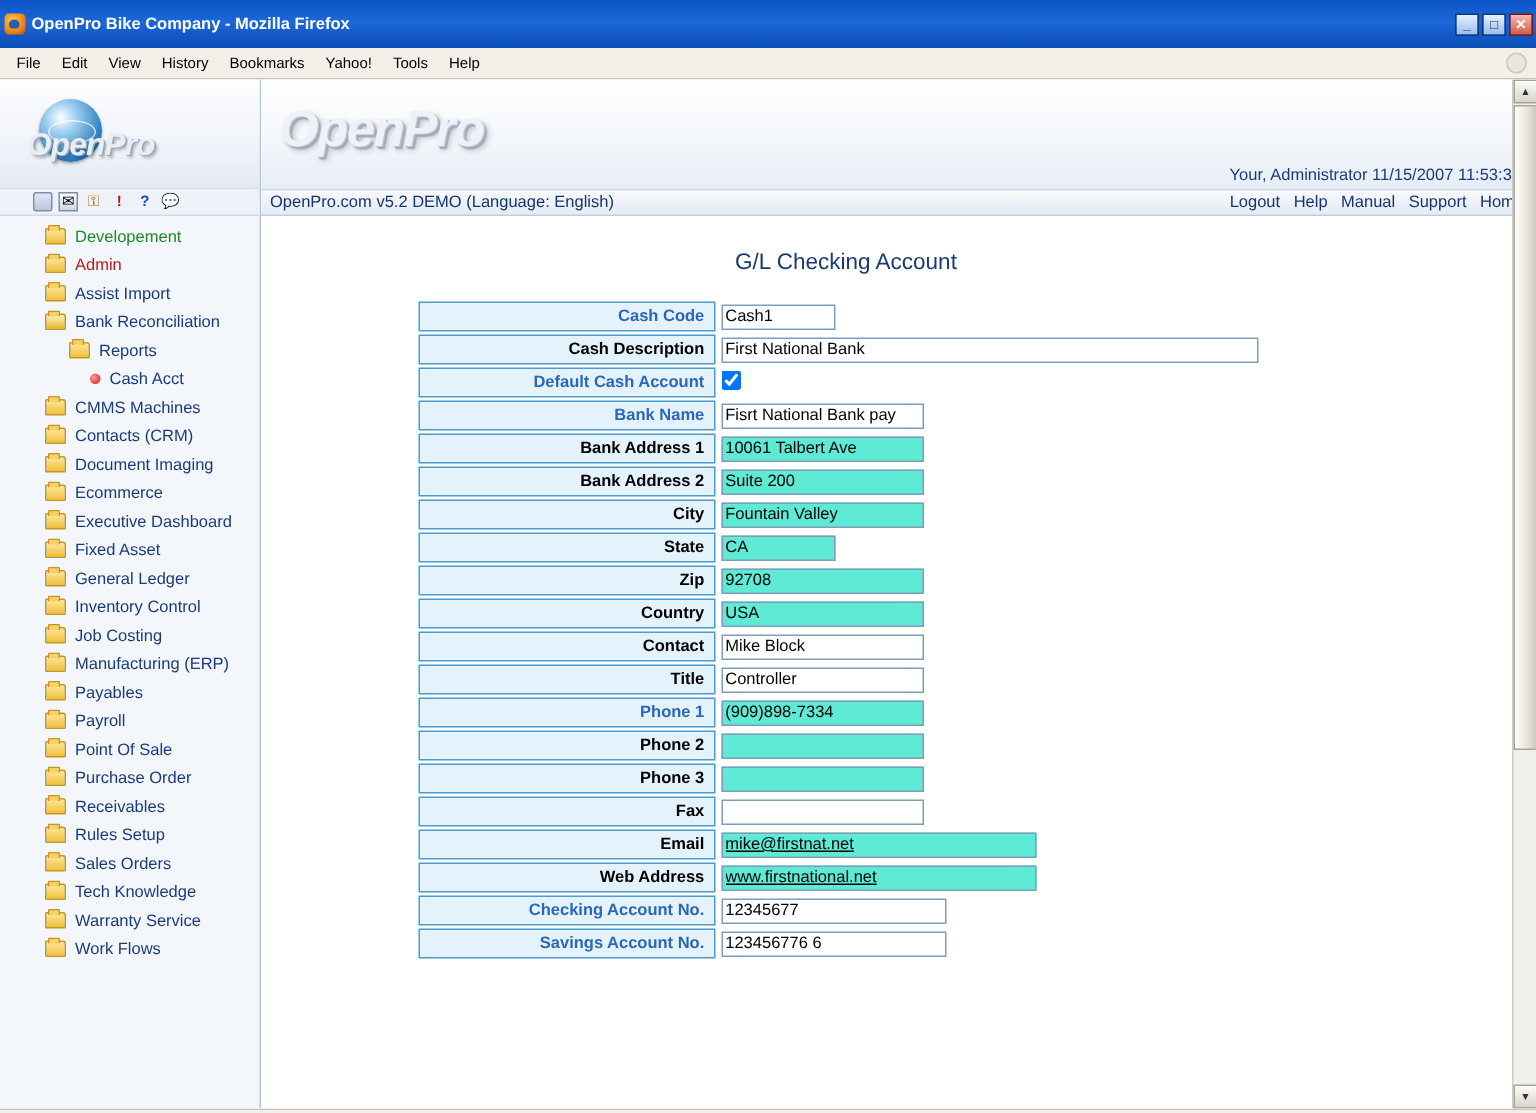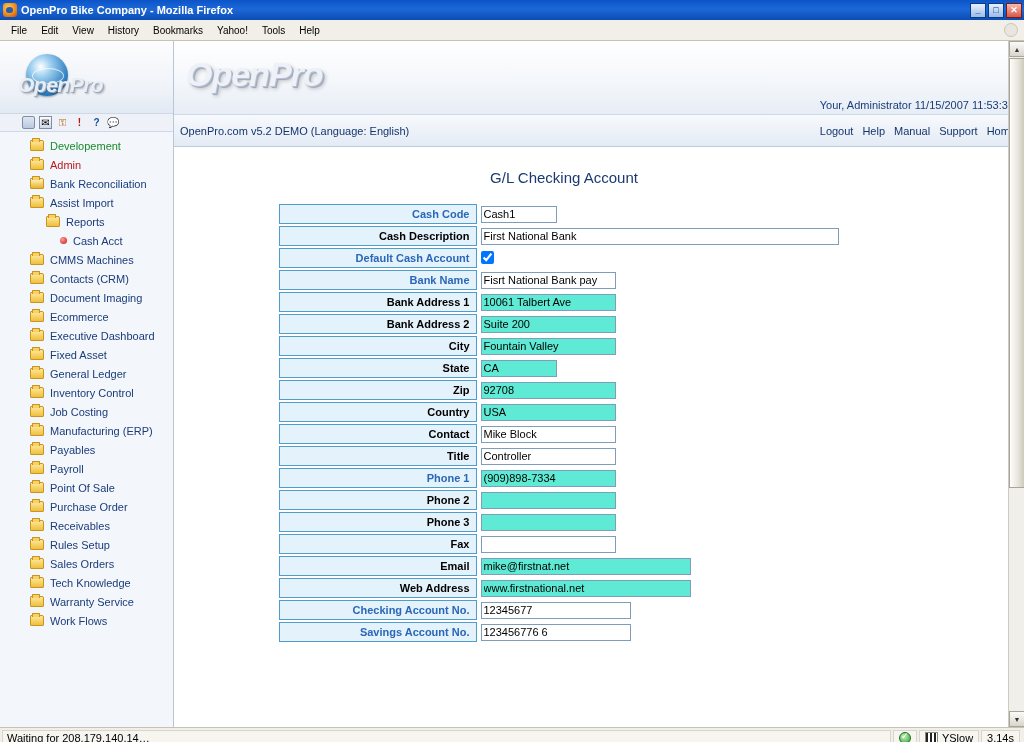--- a/index.html
+++ b/index.html
@@ -7,21 +7,21 @@
     margin: 0; padding: 0;
     width: 1024px; height: 742px;
     overflow: hidden;
     font-family: "Liberation Sans", sans-serif;
     font-size: 11px;
     background: #d4d0c8;
   }
 
   
   .titlebar {
-    height: 20px;
+    height: 32px;
     background: linear-gradient(to bottom, #0a54c8 0%, #1d68d8 45%, #0a4cb4 100%);
     display: flex; align-items: center;
     color: #fff; font-weight: bold; font-size: 11px;
     padding: 0 2px 0 3px;
   }
   .titlebar .fxicon {
     width: 14px; height: 14px; margin-right: 4px;
     background: radial-gradient(circle at 40% 35%, #ffd24a 0%, #f08a1a 55%, #c24a08 100%);
     border-radius: 3px;
     position: relative;
@@ -171,21 +171,21 @@
     font-size: 34px; font-weight: bold; font-style: italic;
     color: #eef2f8;
     text-shadow: 1px 1px 0 #b9c2d0, 2px 2px 1px #9aa5b6, 3px 3px 4px rgba(0,0,0,.22);
     letter-spacing: -1px;
   }
   .banner .userline {
     position: absolute; right: 10px; bottom: 3px;
     font-size: 11px; color: #1a3c7a;
   }
   .subbar {
-    height: 32px;
+    height: 17px;
     background: linear-gradient(to bottom,#f7f9fc,#e4ebf5);
     border-bottom: 1px solid #bccbdd;
     display: flex; align-items: center;
     font-size: 11px; color: #15356e;
     padding: 0 8px 0 6px;
   }
   .subbar .left { flex: 1; }
   .subbar .right { display: flex; gap: 9px; }
   .subbar .right span { color: #15356e; }
 
@@ -222,21 +222,21 @@
     height: 17px;
     padding: 1px 2px;
     border: 1px solid #7f9db9;
     background: #fff;
     color: #000;
   }
   input.yellow { background: #5eead4; }
   input.w80  { width: 76px; }
   input.w135 { width: 135px; }
   input.w150 { width: 150px; }
-  input.w225 { width: 210px; }
+  input.w225 { width: 210px; text-decoration: underline; }
   input.w315 { width: 358px; }
   input[type=checkbox]{ width:13px;height:13px;margin:0; }
 
   
   .vscroll {
     position: absolute; right: 0; top: 0; width: 16px; height: 686px;
     background: #f0efe9;
     border-left: 1px solid #cfcbc0;
   }
   .vs-btn {
@@ -333,27 +333,27 @@
 
     <div class="navlist">
       <div class="navitem nav-green">
           <span class="folder"></span>
           <span>Developement</span>
         </div>
       <div class="navitem nav-red">
           <span class="folder"></span>
           <span>Admin</span>
         </div>
+      <div class="navitem">
+          <span class="folder"></span>
+          <span>Assist Import</span>
+        </div>
       <div class="navitem nav-sel">
           <span class="folder open"></span>
           <span>Bank Reconciliation</span>
-        </div>
-      <div class="navitem">
-          <span class="folder"></span>
-          <span>Assist Import</span>
         </div>
       <div class="navitem indent1">
           <span class="folder"></span>
           <span>Reports</span>
         </div>
       <div class="navitem indent2">
           <span class="dot"></span>
           <span>Cash Acct</span>
         </div>
       <div class="navitem">

